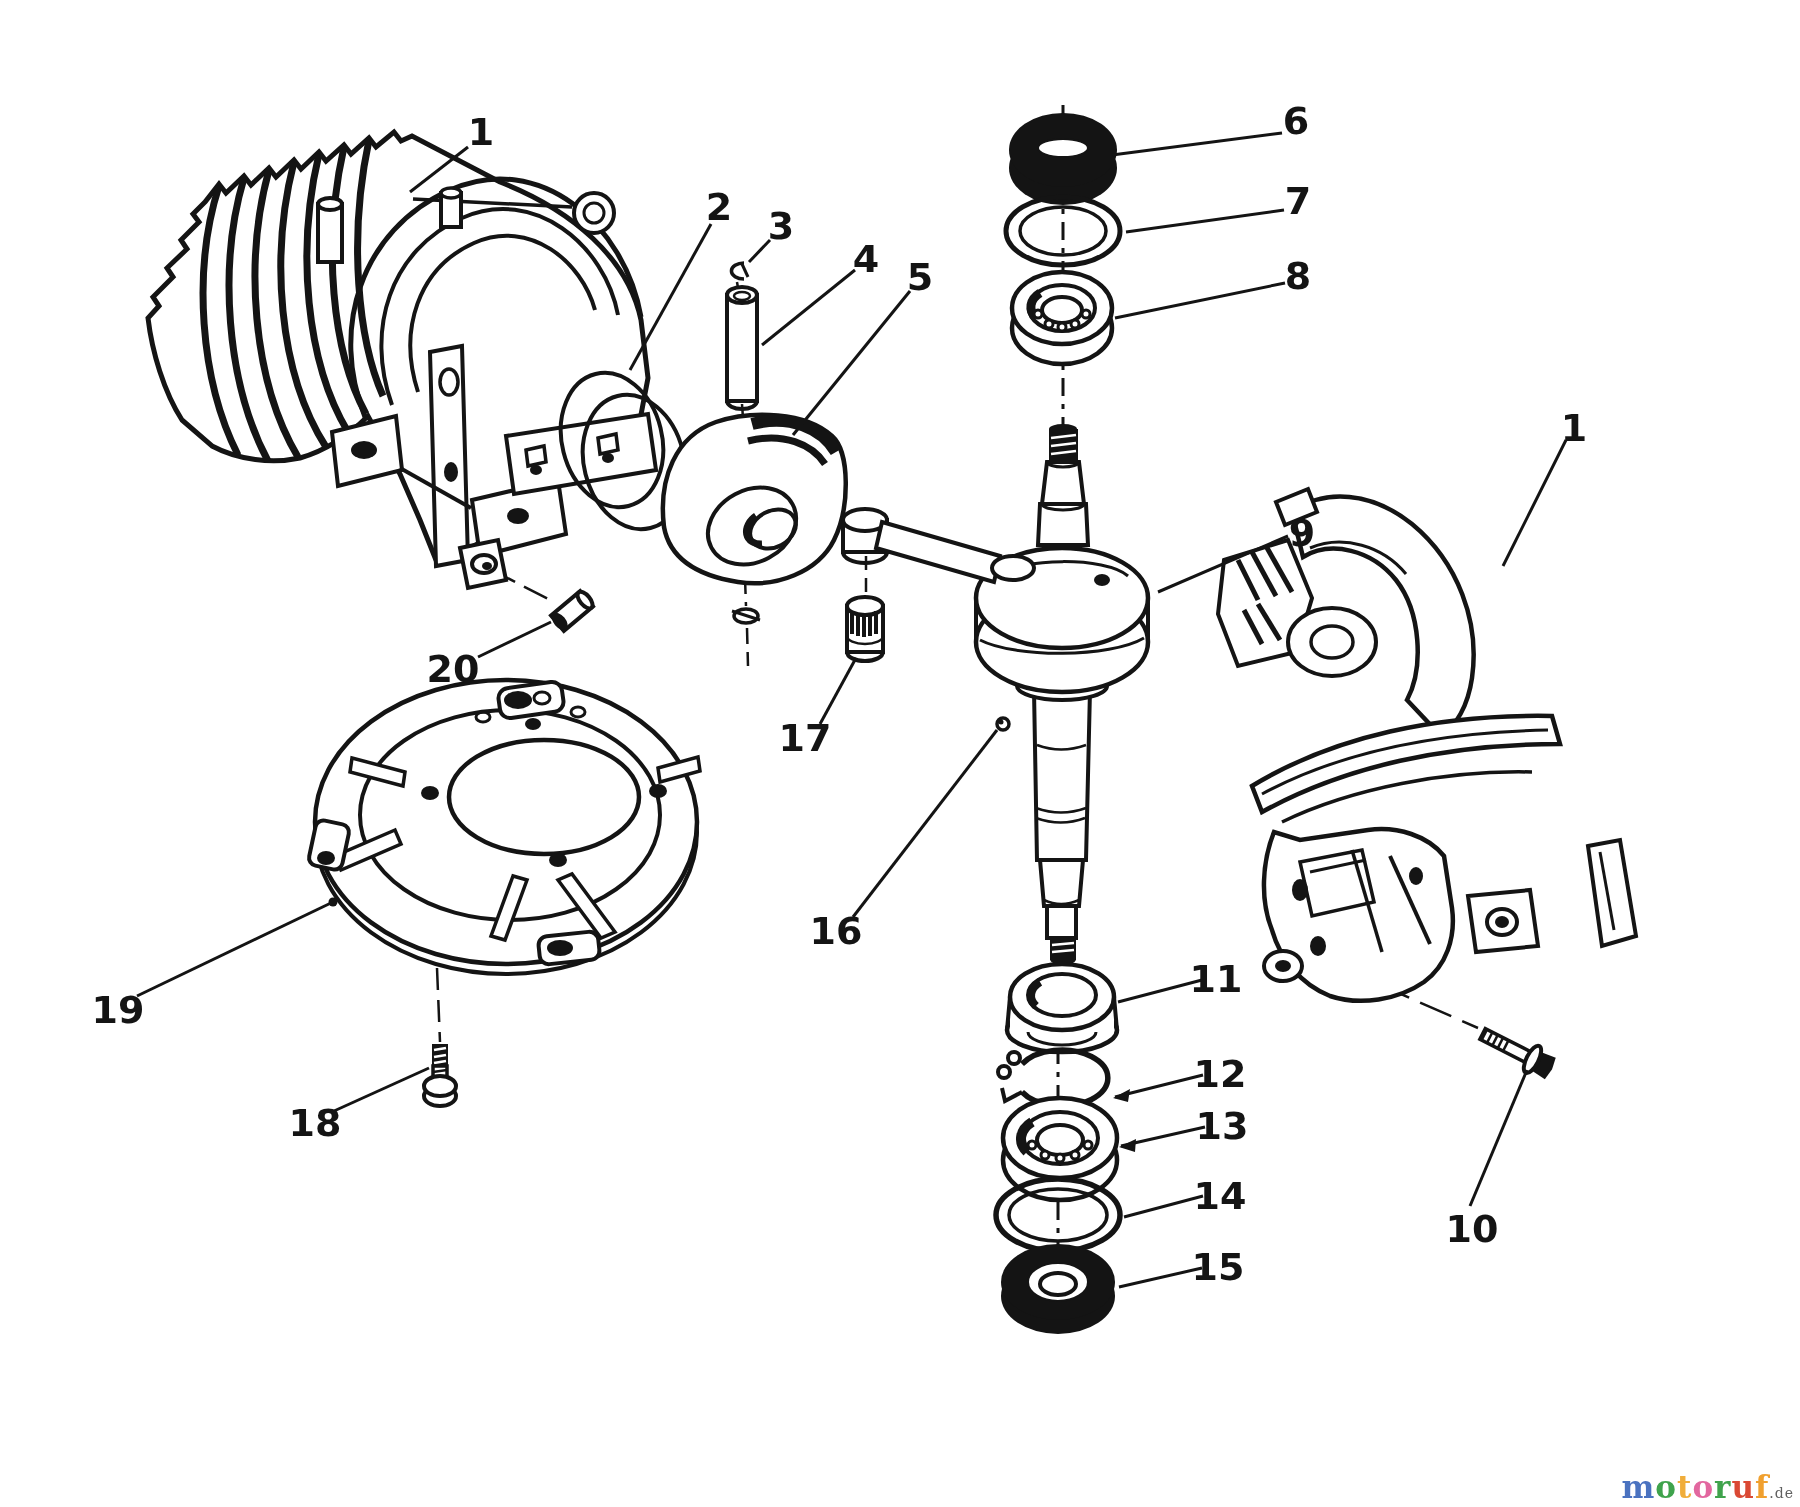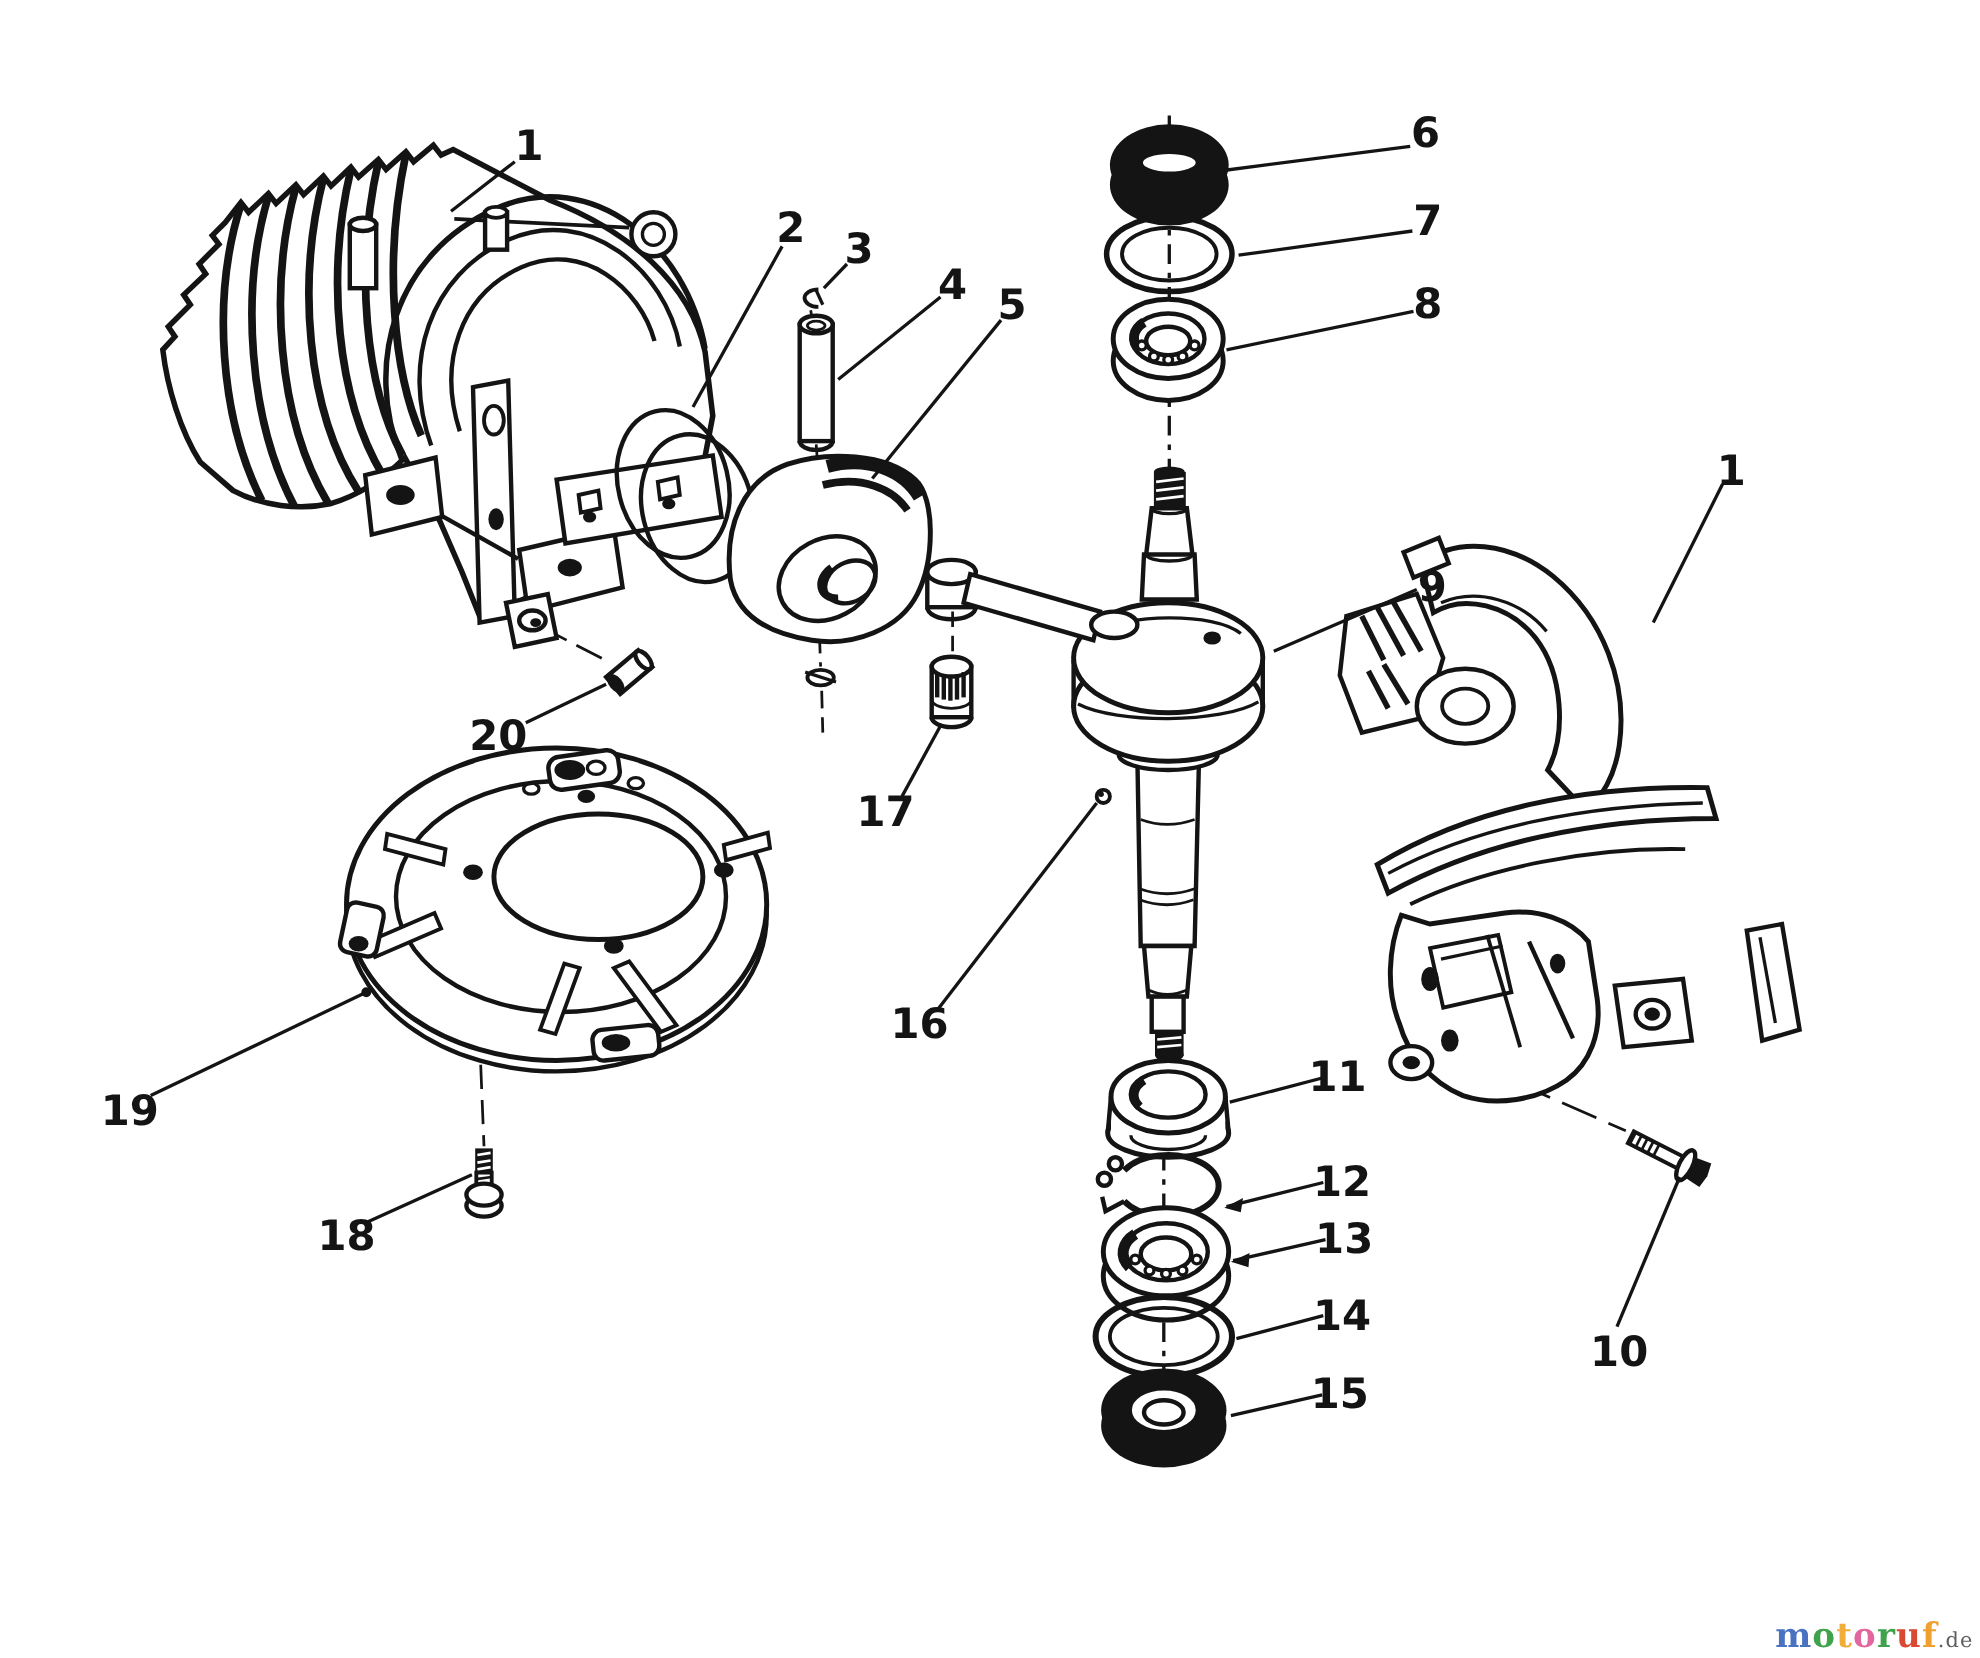--- a/index.html
+++ b/index.html
@@ -9,21 +9,21 @@
   .ln{stroke:#141414;fill:none;}
   .wf{fill:#ffffff;stroke:#141414;}
   .dk{fill:#141414;stroke:none;}
   .callout{font-family:"DejaVu Sans","Liberation Sans",sans-serif;
            font-weight:bold;font-size:38px;fill:#141414;text-anchor:middle;}
   .leader{stroke:#141414;stroke-width:3;fill:none;}
   .axis{stroke:#141414;stroke-width:3;fill:none;stroke-dasharray:18 8 5 8;}
   .watermark{position:absolute;right:6px;bottom:4px;
              font-family:"DejaVu Serif","Liberation Serif",serif;
              font-weight:600;font-size:31px;letter-spacing:1px;line-height:1;}
-  .watermark .suffix{font-size:19px;font-weight:400;}
+  .watermark .suffix{font-size:14px;font-weight:400;}
 </style>
 </head>
 <body>
 
 <div class="stage">
 <svg id="diagram" width="1800" height="1507" viewBox="0 0 1800 1507">
 
   <g>
     <line class="axis" x1="1063" y1="105" x2="1063" y2="445"></line>
     <line class="axis" x1="1058" y1="968" x2="1058" y2="1322"></line>

